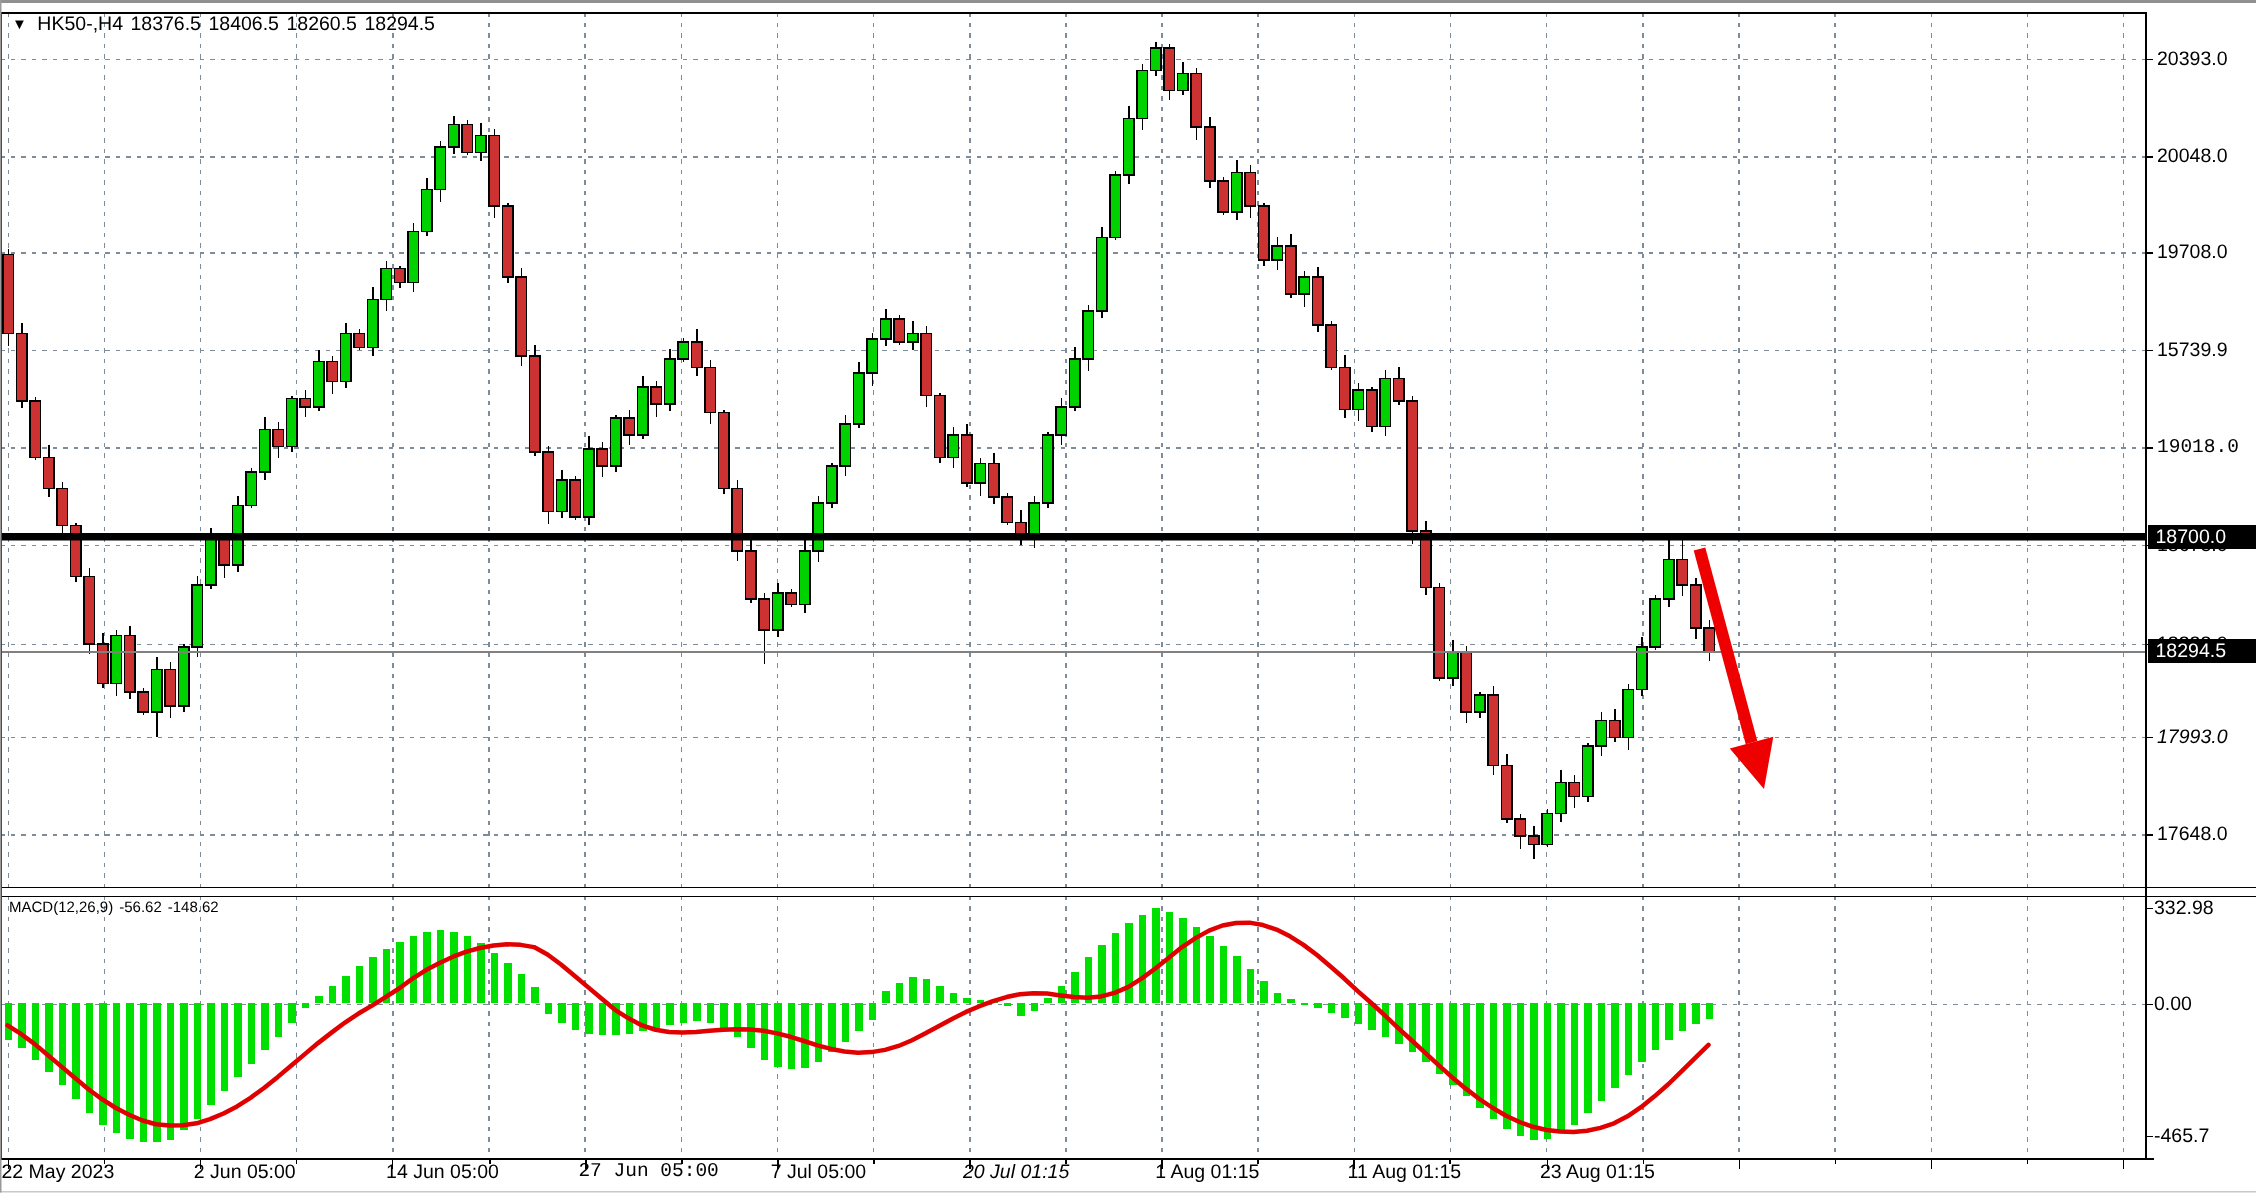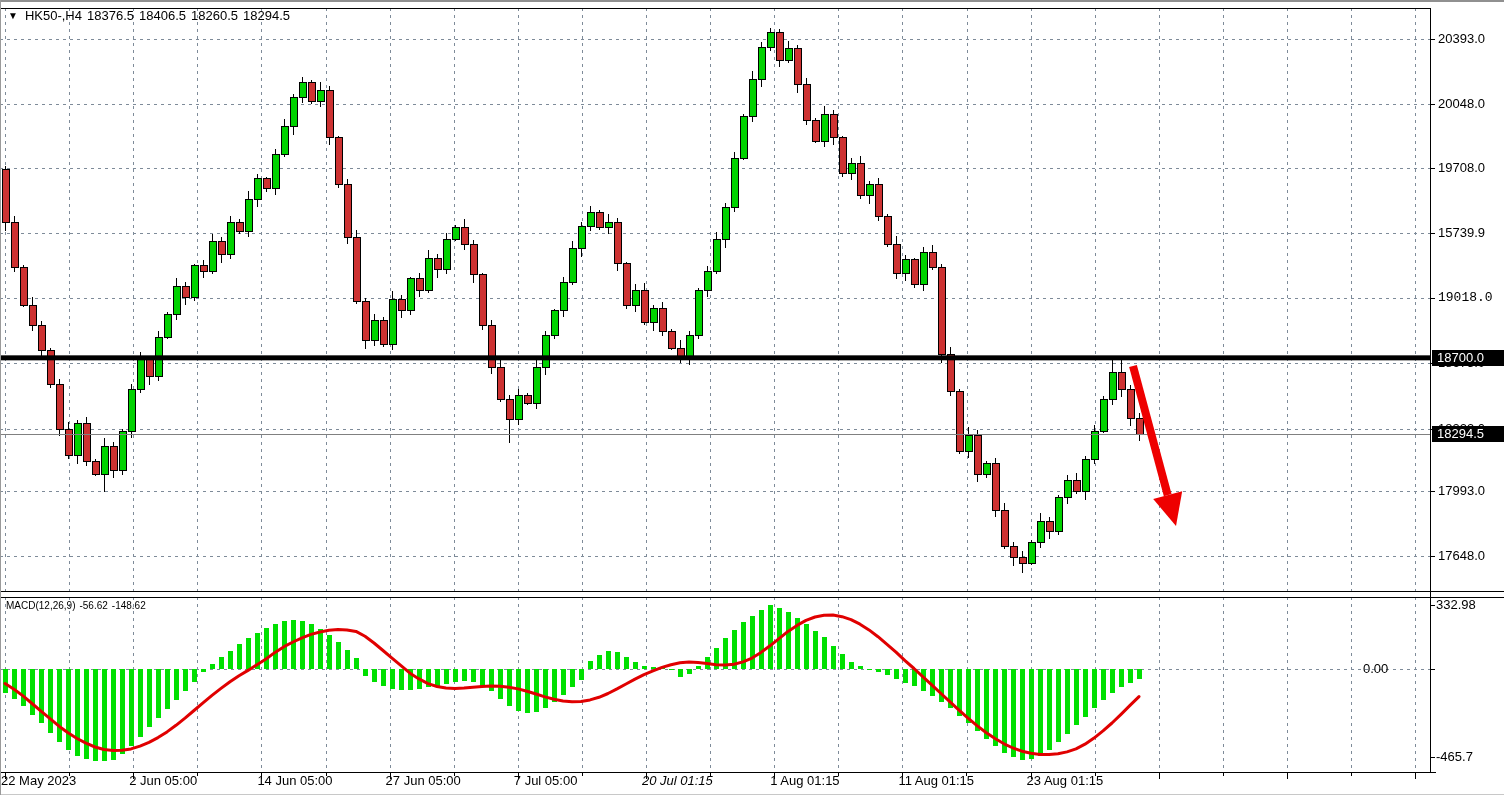--- a/index.html
+++ b/index.html
@@ -531,29 +531,29 @@
   <div class="badge" id="badge-price" style="top: 426.196px;">18294.5</div>
 
   <div id="labels">
       <div class="lbl axis-lbl" style="left: 1438px; top: 31.9981px;">20393.0</div>
       <div class="lbl axis-lbl" style="left: 1438px; top: 96.9699px;">20048.0</div>
       <div class="lbl axis-lbl" style="left: 1438px; top: 161px;">19708.0</div>
       <div class="lbl axis-lbl" style="left: 1438px; top: 225.972px;">15739.9</div>
       <div class="lbl axis-lbl" style="left: 1438px; top: 290.944px; font-family: Liberation Mono, monospace;">19018.0</div>
       <div class="lbl axis-lbl" style="left: 1438px; top: 355.915px;">18673.0</div>
       <div class="lbl axis-lbl" style="left: 1438px; top: 421.829px;">18323.0</div>
-      <div class="lbl axis-lbl" style="left: 1438px; top: 483.976px;">17993.0</div>
+      <div class="lbl axis-lbl" style="left: 1438px; top: 483.976px; font-style: italic;">17993.0</div>
       <div class="lbl axis-lbl" style="left: 1438px; top: 548.947px;">17648.0</div>
       <div class="lbl axis-lbl" style="left: 1436px; top: 598.495px;">332.98</div>
-      <div class="lbl axis-lbl" style="left: 1363px; top: 661.5px;">0.00</div>
+      <div class="lbl axis-lbl" style="left: 1436px; top: 661.5px;">0.00</div>
       <div class="lbl axis-lbl" style="left: 1436px; top: 749.617px;">-465.7</div>
       <div class="lbl axis-lbl" style="left: 1px; top: 774px;">22 May 2023</div>
       <div class="lbl axis-lbl" style="left: 129.2px; top: 774px;">2 Jun 05:00</div>
       <div class="lbl axis-lbl" style="left: 257.4px; top: 774px;">14 Jun 05:00</div>
-      <div class="lbl axis-lbl" style="left: 385.6px; top: 774px;">27 Jun 05:00</div>
+      <div class="lbl axis-lbl" style="left: 385.6px; top: 774px; font-family: Liberation Mono, monospace;">27 Jun 05:00</div>
       <div class="lbl axis-lbl" style="left: 513.8px; top: 774px;">7 Jul 05:00</div>
       <div class="lbl axis-lbl" style="left: 642px; top: 774px; font-style: italic;">20 Jul 01:15</div>
       <div class="lbl axis-lbl" style="left: 770.2px; top: 774px;">1 Aug 01:15</div>
       <div class="lbl axis-lbl" style="left: 898.4px; top: 774px;">11 Aug 01:15</div>
       <div class="lbl axis-lbl" style="left: 1026.6px; top: 774px;">23 Aug 01:15</div>
     </div>
 
   <div class="chrome-top"></div>
   <div class="chrome-bottom"></div>
   <div class="chrome-left"></div>

